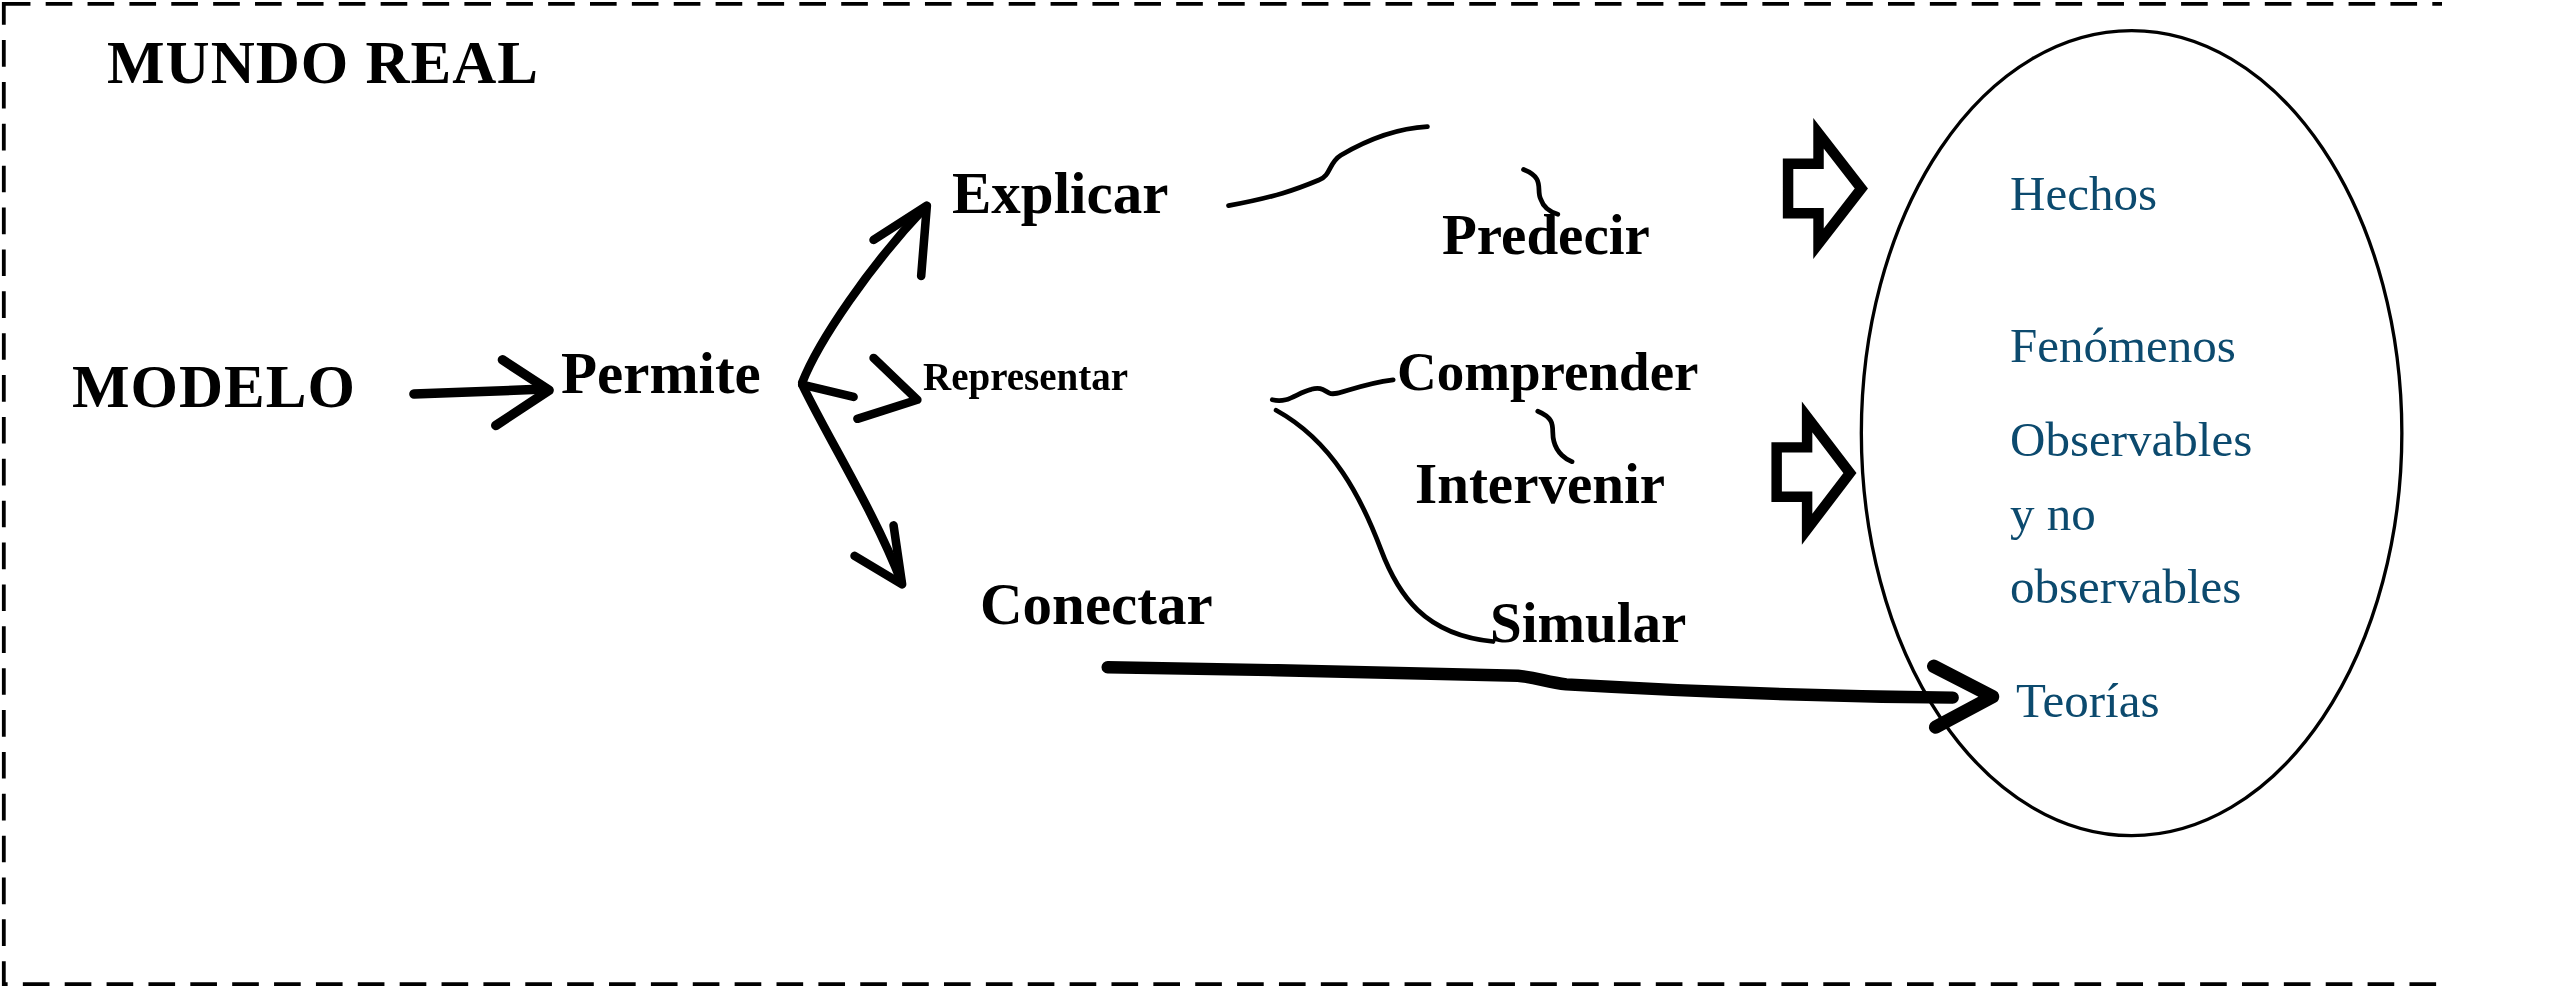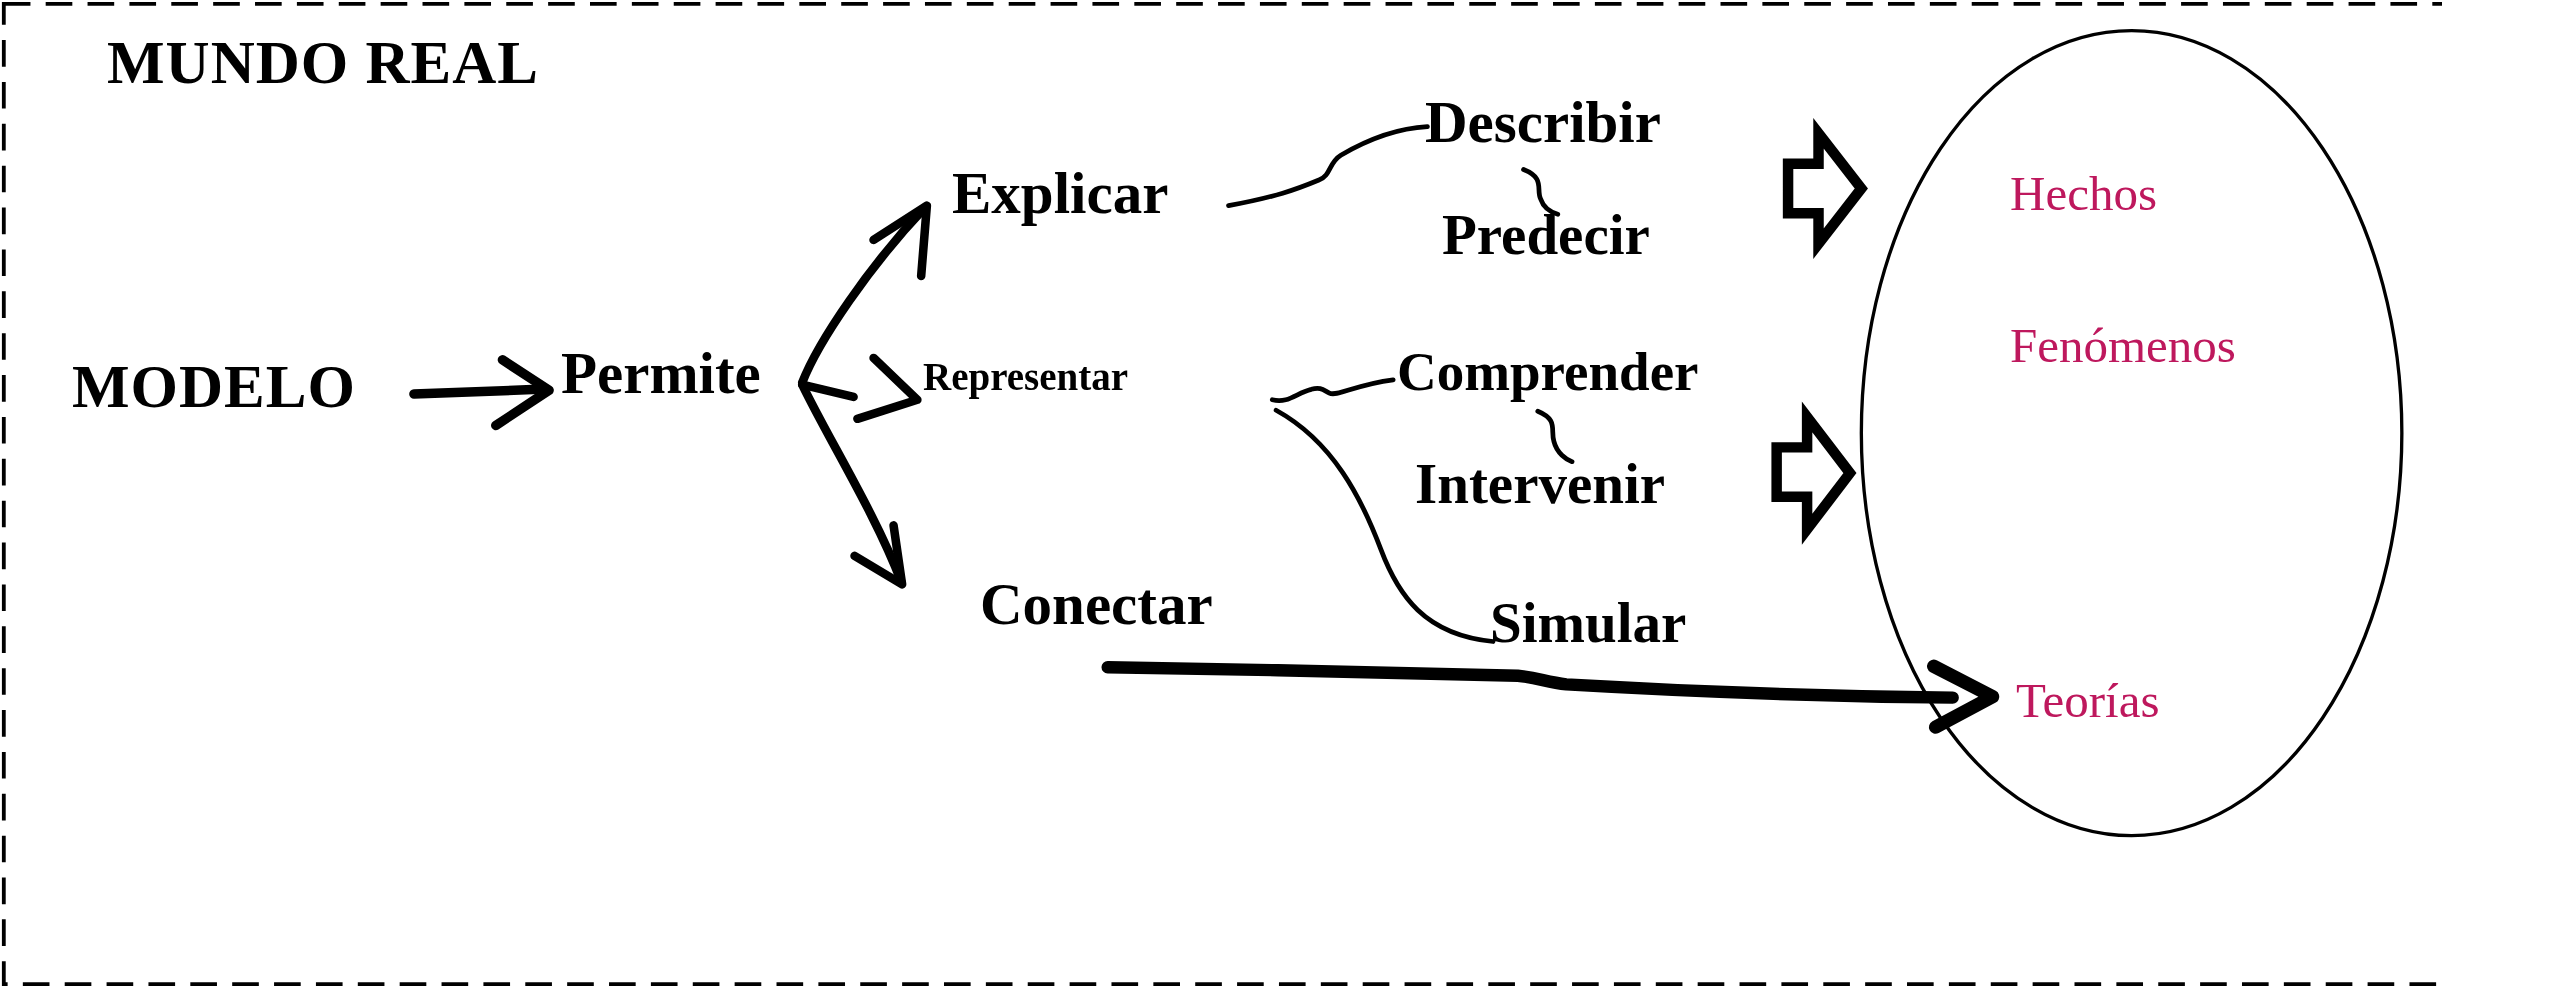--- a/index.html
+++ b/index.html
@@ -35,21 +35,21 @@
   .lbl-explicar   { left: 952px; top: 164px;  font-size: 59px; }
   .lbl-representar{ left: 923px;  top: 357px;  font-size: 39px; text-align: right; }
   .lbl-conectar   { left: 980px;  top: 575px;  font-size: 59px; }
   .lbl-describir  { left: 1425px; top: 93px;   font-size: 59px; }
   .lbl-predecir   { left: 1442px; top: 206px;  font-size: 57px; }
   .lbl-comprender { left: 1397px; top: 344px;  font-size: 55px; }
   .lbl-intervenir { left: 1415px; top: 455px;  font-size: 57px; }
   .lbl-simular    { left: 1490px; top: 594px;  font-size: 57px; }
   .ell {
     position: absolute;
-    color: #be185d;
+    color: #0c4a6e;
     font-weight: normal;
     font-size: 49px;
     line-height: 1.5;
     white-space: pre-line;
   }
   .ell-hechos      { left: 2010px; top: 157px; }
   .ell-fenomenos   { left: 2010px; top: 309px; }
   .ell-observables { left: 2010px; top: 403px; }
   .ell-teorias     { left: 2016px; top: 664px; }
 </style>
@@ -93,24 +93,26 @@
 
     <path d="M 1867 470 L 1899 470 L 1899 438 L 1944 497 L 1899 556 L 1899 522 L 1867 522 Z" fill="#ffffff" stroke="#000000" stroke-width="11" stroke-linejoin="miter"></path>
   </svg>
 
   <div class="lbl lbl-frame">MUNDO REAL</div>
   <div class="lbl lbl-modelo">MODELO</div>
   <div class="lbl lbl-permite">Permite</div>
   <div class="lbl lbl-explicar">Explicar</div>
   <div class="lbl lbl-representar">Representar</div>
   <div class="lbl lbl-conectar">Conectar</div>
-  <div class="lbl lbl-describir">Describir</div>
   <div class="lbl lbl-predecir">Predecir</div>
   <div class="lbl lbl-comprender">Comprender</div>
   <div class="lbl lbl-intervenir">Intervenir</div>
   <div class="lbl lbl-simular">Simular</div>
 
   <div class="ell ell-hechos">Hechos</div>
   <div class="ell ell-fenomenos">Fenómenos</div>
+  <div class="ell ell-observables">Observables
+y no
+observables</div>
   <div class="ell ell-teorias">Teorías</div>
 
 </div>
 
 
 </body></html>

